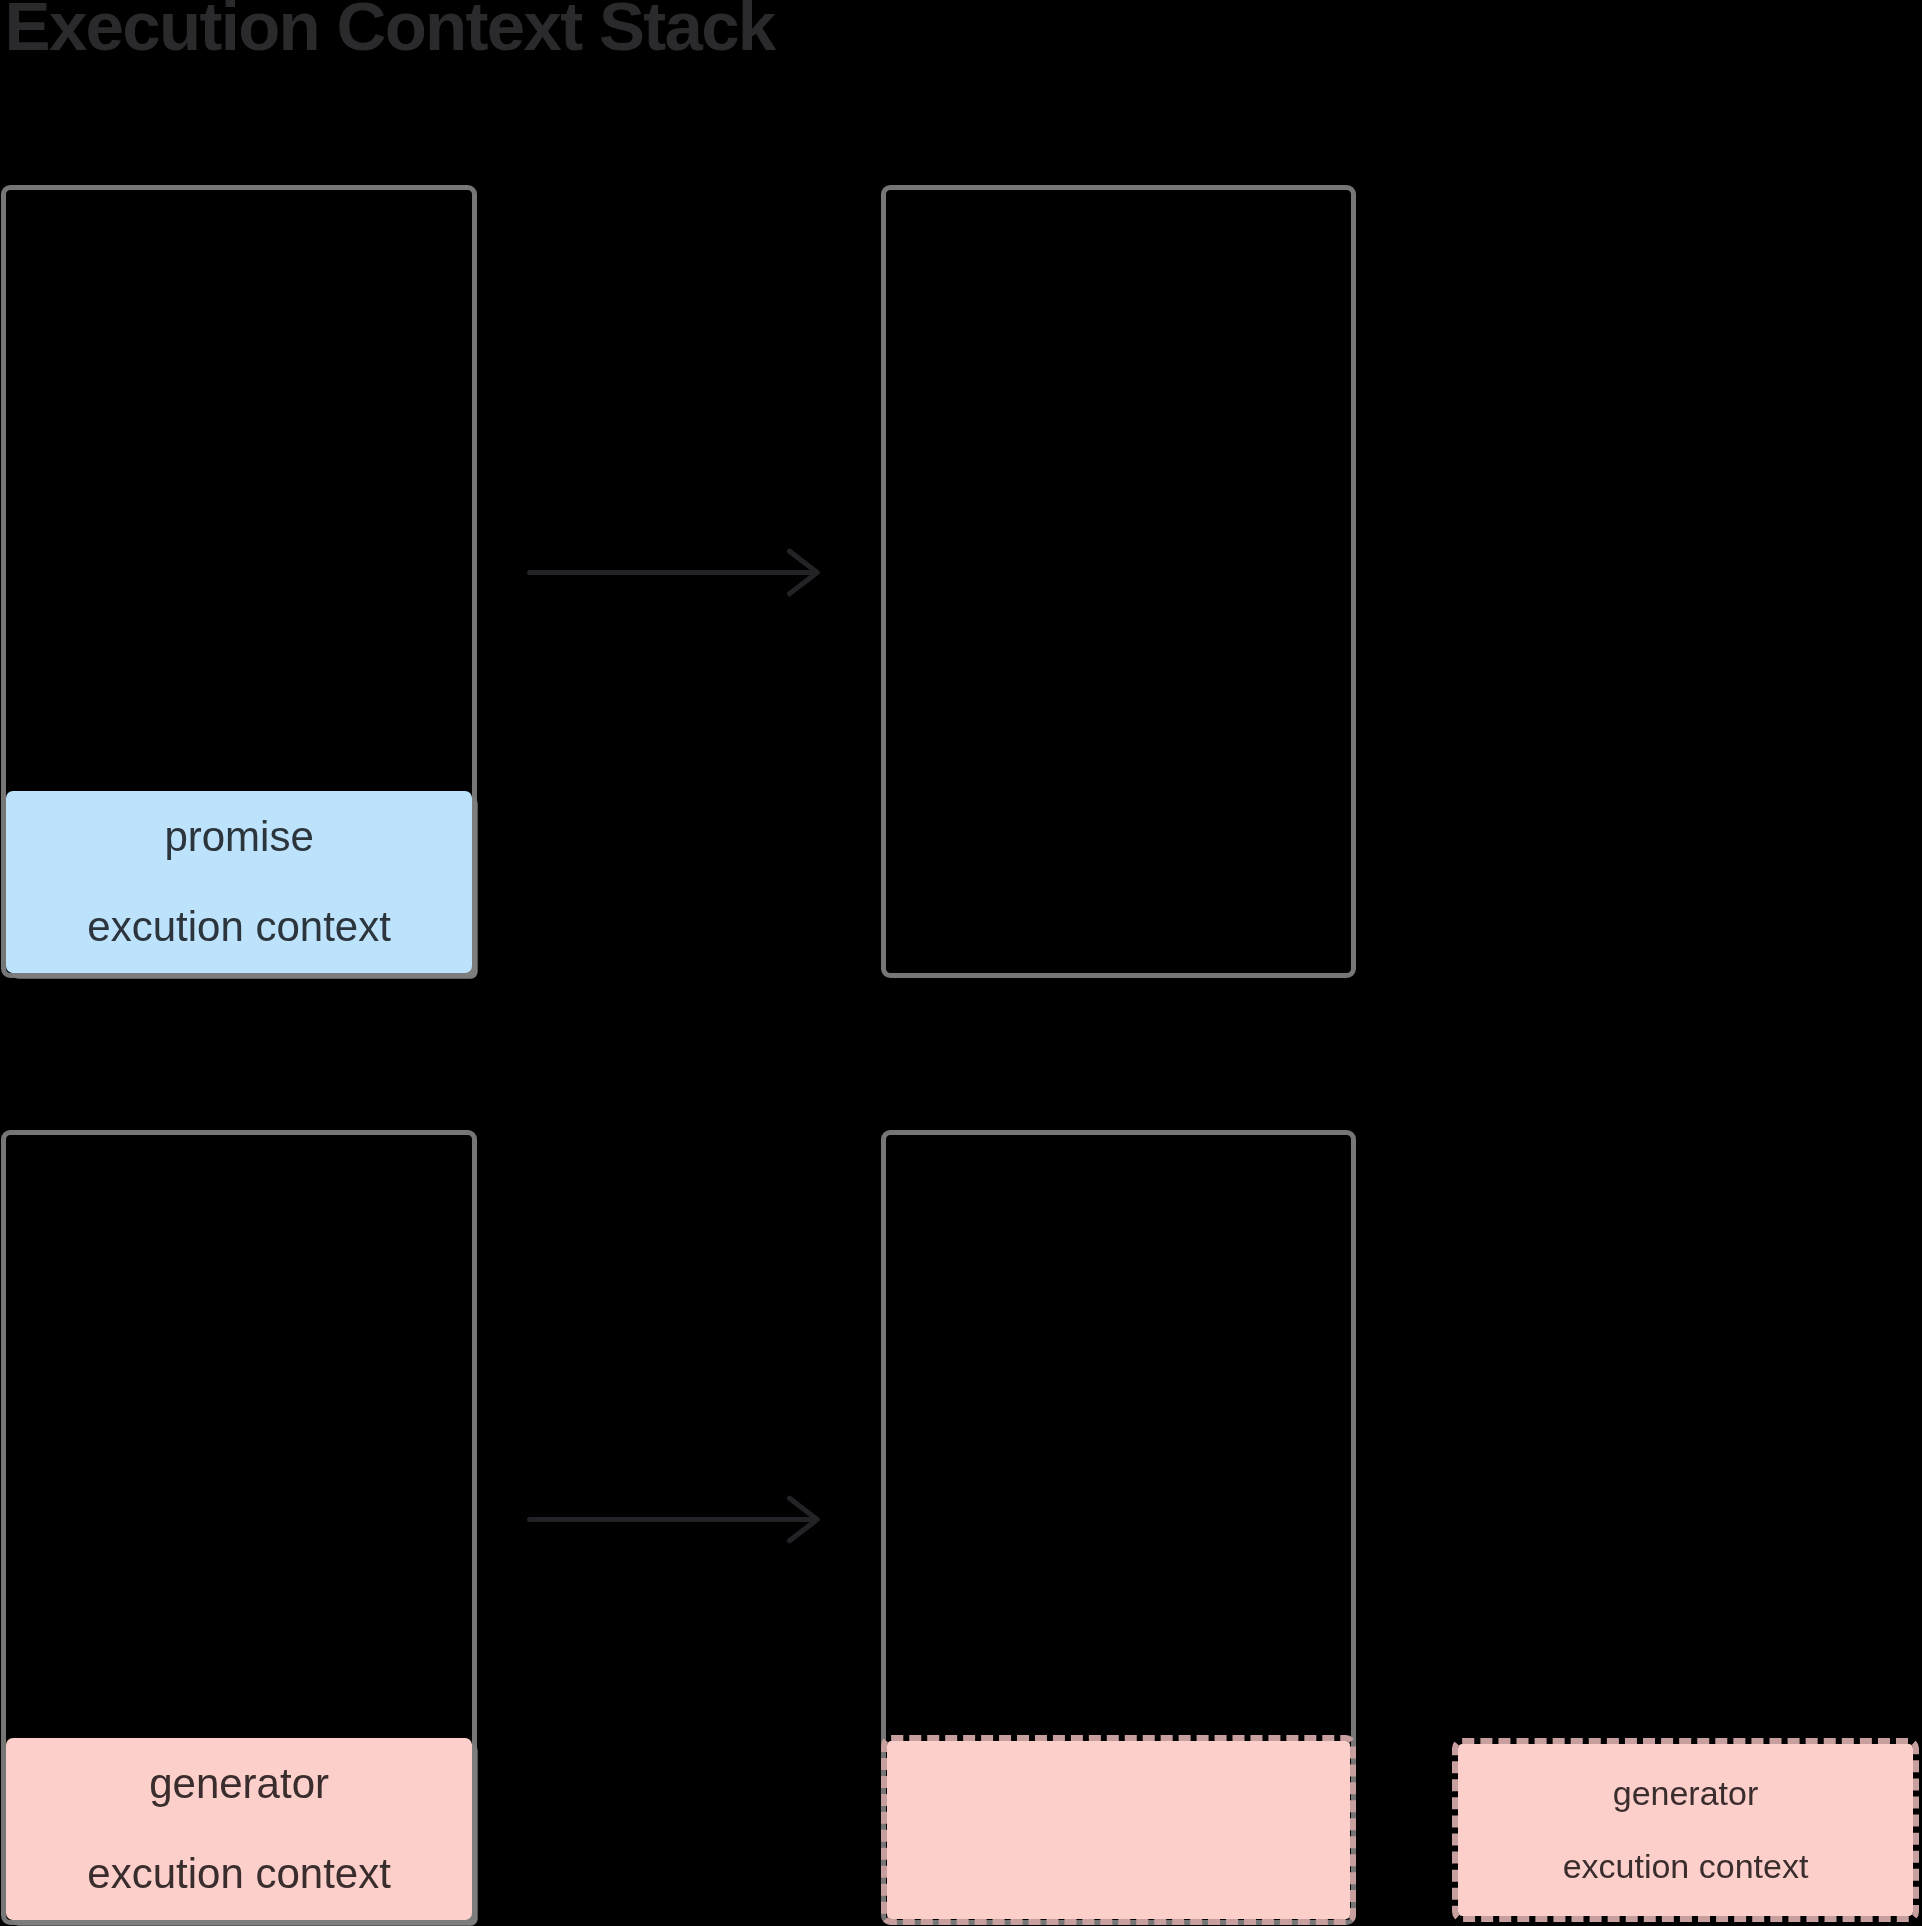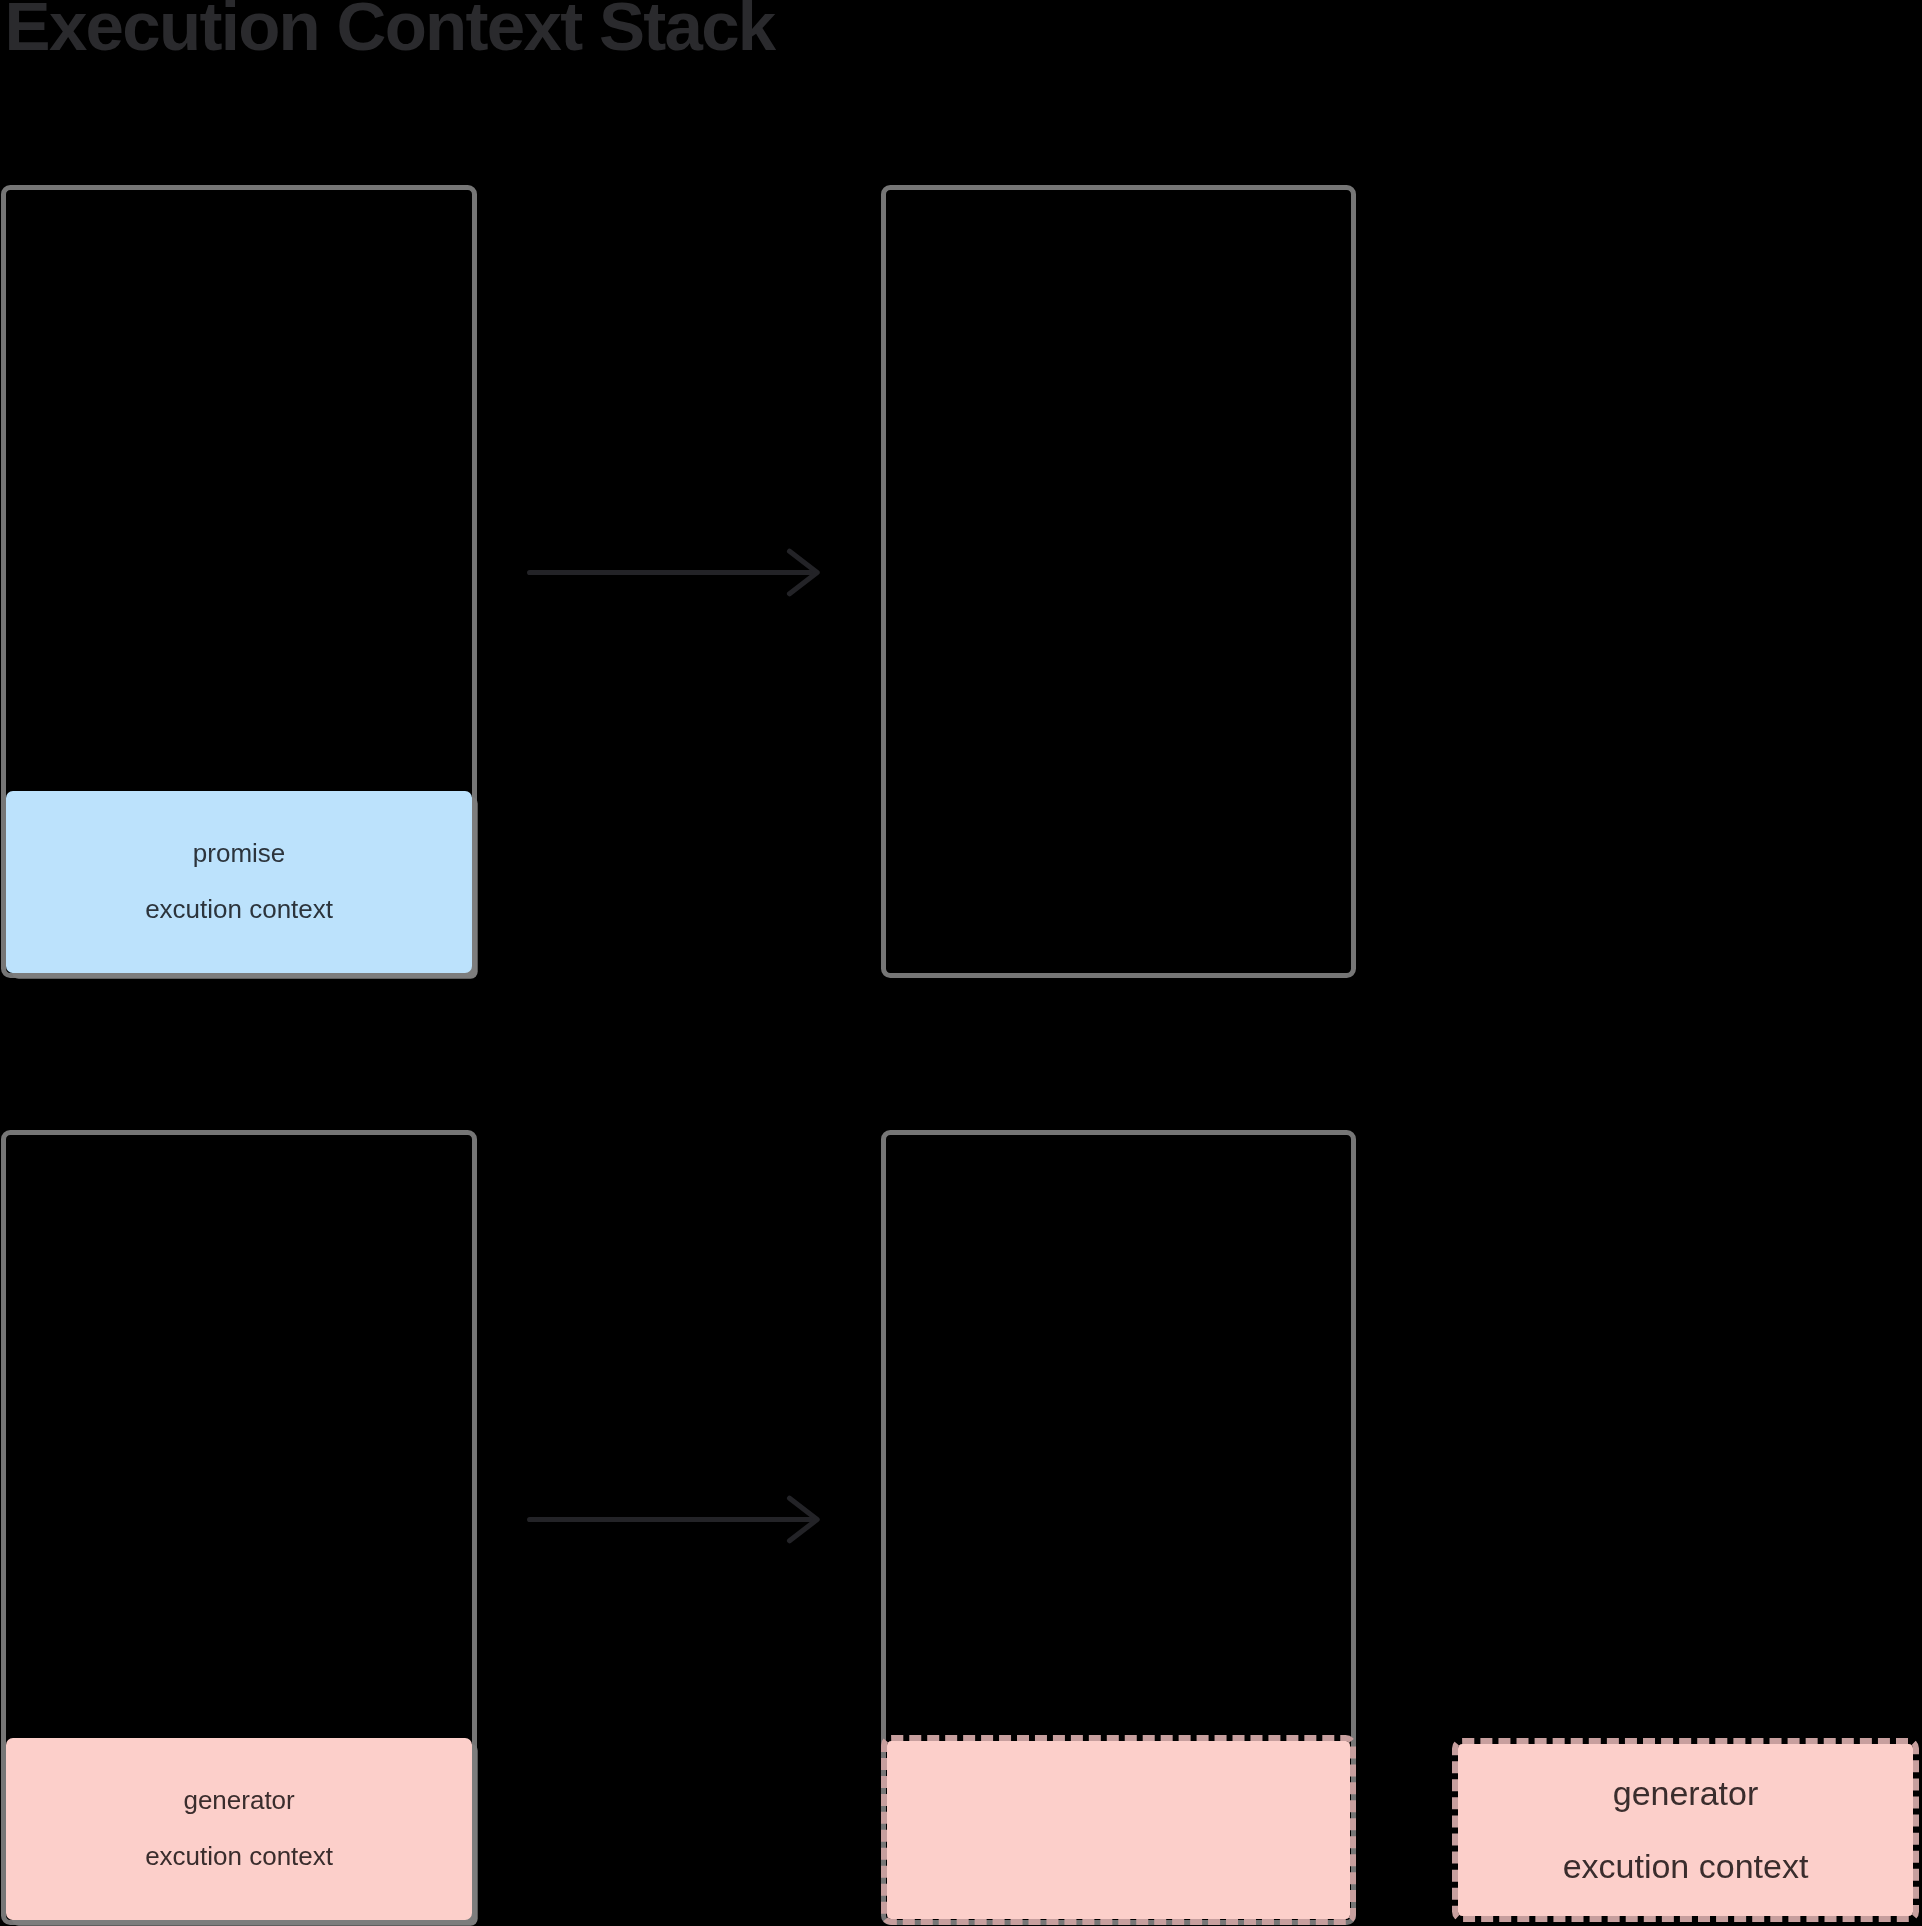--- a/index.html
+++ b/index.html
@@ -42,21 +42,21 @@
     right: 0;
     bottom: 0;
     height: 182px;
     border-radius: 7px;
     box-shadow: 5.7px 5.7px 0 #7d7d7d;
     display: flex;
     flex-direction: column;
     justify-content: center;
     align-items: center;
     text-align: center;
-    font-size: 26px;
+    font-size: 42px;
     line-height: 2.15;
   }
   .context-box.blue {
     background: #bce2fc;
     color: #2c343c;
   }
   .context-box.pink {
     background: #fccfca;
     color: #3a2d2d;
   }

